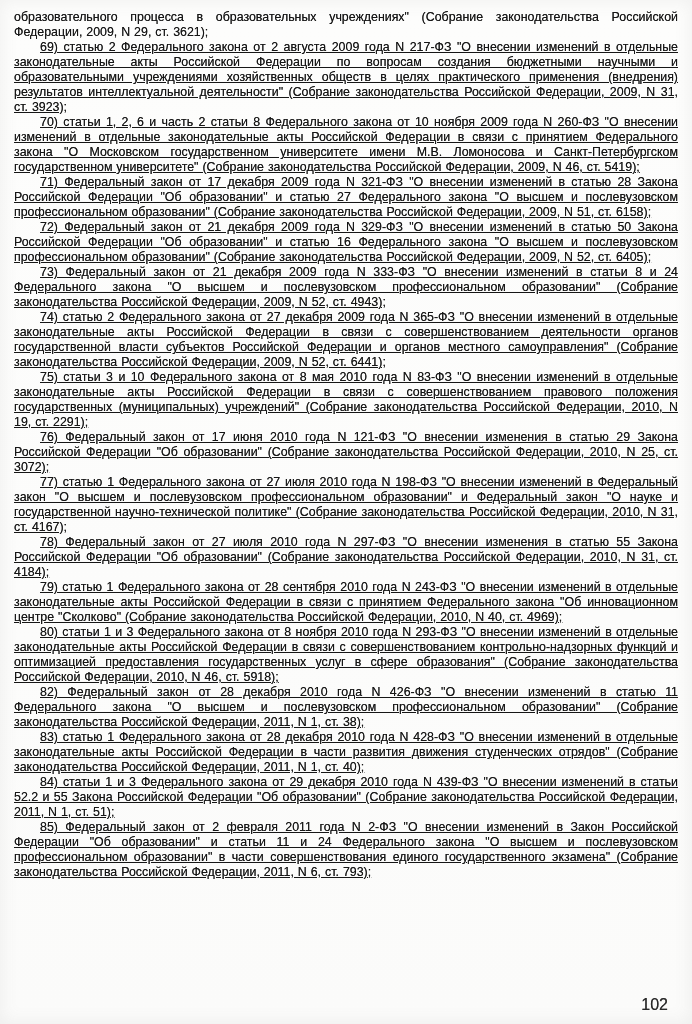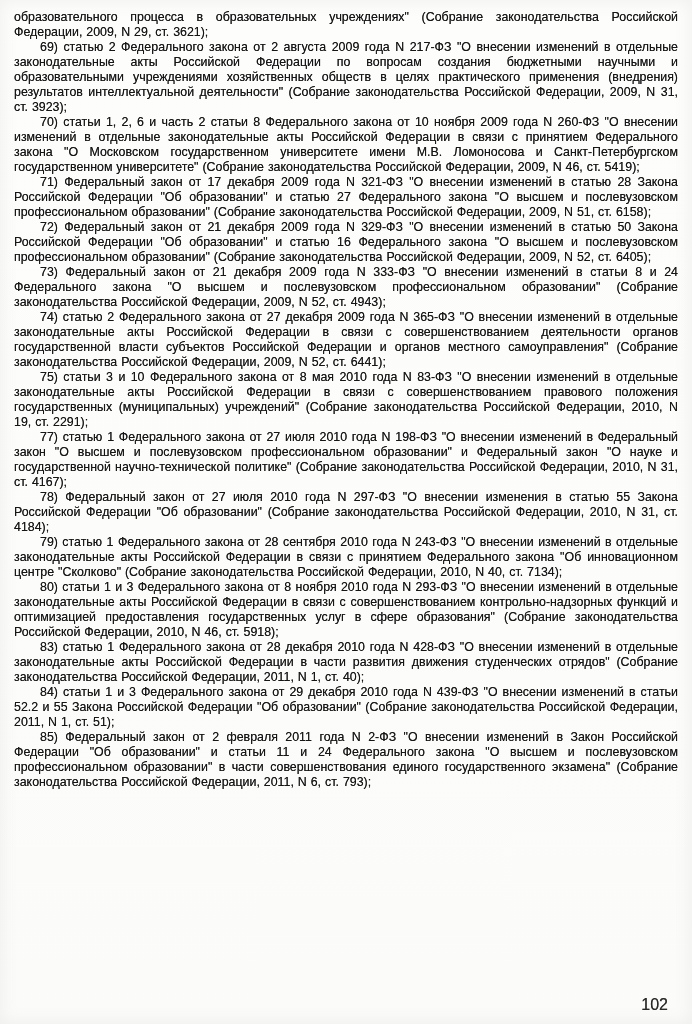--- a/index.html
+++ b/index.html
@@ -29,20 +29,21 @@
     text-rendering: optimizeLegibility;
     text-shadow: 0 0 0.45px rgba(20,20,20,0.75);
   }
   .para {
     margin: 0;
     text-align: justify;
     word-spacing: 0.5px;
   }
   .para.indent {
     text-indent: 26px;
+    text-decoration: underline;
   }
   .page-number {
     position: absolute;
     right: 24px;
     bottom: 10px;
     font-size: 16px;
     color: #2a2a2a;
     text-shadow: 0 0 0.4px rgba(30,30,30,0.7);
   }
 </style>
@@ -52,22 +53,24 @@
 <div class="sheet">
   <div class="text-block">
       <p class="para">образовательного процесса в образовательных учреждениях" (Собрание законодательства Российской Федерации, 2009, N 29, ст. 3621);</p>
       <p class="para indent">69) статью 2 Федерального закона от 2 августа 2009 года N 217-ФЗ "О внесении изменений в отдельные законодательные акты Российской Федерации по вопросам создания бюджетными научными и образовательными учреждениями хозяйственных обществ в целях практического применения (внедрения) результатов интеллектуальной деятельности" (Собрание законодательства Российской Федерации, 2009, N 31, ст. 3923);</p>
       <p class="para indent">70) статьи 1, 2, 6 и часть 2 статьи 8 Федерального закона от 10 ноября 2009 года N 260-ФЗ "О внесении изменений в отдельные законодательные акты Российской Федерации в связи с принятием Федерального закона "О Московском государственном университете имени М.В. Ломоносова и Санкт-Петербургском государственном университете" (Собрание законодательства Российской Федерации, 2009, N 46, ст. 5419);</p>
       <p class="para indent">71) Федеральный закон от 17 декабря 2009 года N 321-ФЗ "О внесении изменений в статью 28 Закона Российской Федерации "Об образовании" и статью 27 Федерального закона "О высшем и послевузовском профессиональном образовании" (Собрание законодательства Российской Федерации, 2009, N 51, ст. 6158);</p>
       <p class="para indent">72) Федеральный закон от 21 декабря 2009 года N 329-ФЗ "О внесении изменений в статью 50 Закона Российской Федерации "Об образовании" и статью 16 Федерального закона "О высшем и послевузовском профессиональном образовании" (Собрание законодательства Российской Федерации, 2009, N 52, ст. 6405);</p>
       <p class="para indent">73) Федеральный закон от 21 декабря 2009 года N 333-ФЗ "О внесении изменений в статьи 8 и 24 Федерального закона "О высшем и послевузовском профессиональном образовании" (Собрание законодательства Российской Федерации, 2009, N 52, ст. 4943);</p>
       <p class="para indent">74) статью 2 Федерального закона от 27 декабря 2009 года N 365-ФЗ "О внесении изменений в отдельные законодательные акты Российской Федерации в связи с совершенствованием деятельности органов государственной власти субъектов Российской Федерации и органов местного самоуправления" (Собрание законодательства Российской Федерации, 2009, N 52, ст. 6441);</p>
       <p class="para indent">75) статьи 3 и 10 Федерального закона от 8 мая 2010 года N 83-ФЗ "О внесении изменений в отдельные законодательные акты Российской Федерации в связи с совершенствованием правового положения государственных (муниципальных) учреждений" (Собрание законодательства Российской Федерации, 2010, N 19, ст. 2291);</p>
+      <p class="para indent">76) Федеральный закон от 17 июня 2010 года N 121-ФЗ "О внесении изменения в статью 29 Закона Российской Федерации "Об образовании" (Собрание законодательства Российской Федерации, 2010, N 25, ст. 3072);</p>
       <p class="para indent">77) статью 1 Федерального закона от 27 июля 2010 года N 198-ФЗ "О внесении изменений в Федеральный закон "О высшем и послевузовском профессиональном образовании" и Федеральный закон "О науке и государственной научно-технической политике" (Собрание законодательства Российской Федерации, 2010, N 31, ст. 4167);</p>
       <p class="para indent">78) Федеральный закон от 27 июля 2010 года N 297-ФЗ "О внесении изменения в статью 55 Закона Российской Федерации "Об образовании" (Собрание законодательства Российской Федерации, 2010, N 31, ст. 4184);</p>
-      <p class="para indent">79) статью 1 Федерального закона от 28 сентября 2010 года N 243-ФЗ "О внесении изменений в отдельные законодательные акты Российской Федерации в связи с принятием Федерального закона "Об инновационном центре "Сколково" (Собрание законодательства Российской Федерации, 2010, N 40, ст. 7134);</p>
+      <p class="para indent">79) статью 1 Федерального закона от 28 сентября 2010 года N 243-ФЗ "О внесении изменений в отдельные законодательные акты Российской Федерации в связи с принятием Федерального закона "Об инновационном центре "Сколково" (Собрание законодательства Российской Федерации, 2010, N 40, ст. 4969);</p>
       <p class="para indent">80) статьи 1 и 3 Федерального закона от 8 ноября 2010 года N 293-ФЗ "О внесении изменений в отдельные законодательные акты Российской Федерации в связи с совершенствованием контрольно-надзорных функций и оптимизацией предоставления государственных услуг в сфере образования" (Собрание законодательства Российской Федерации, 2010, N 46, ст. 5918);</p>
+      <p class="para indent">82) Федеральный закон от 28 декабря 2010 года N 426-ФЗ "О внесении изменений в статью 11 Федерального закона "О высшем и послевузовском профессиональном образовании" (Собрание законодательства Российской Федерации, 2011, N 1, ст. 38);</p>
       <p class="para indent">83) статью 1 Федерального закона от 28 декабря 2010 года N 428-ФЗ "О внесении изменений в отдельные законодательные акты Российской Федерации в части развития движения студенческих отрядов" (Собрание законодательства Российской Федерации, 2011, N 1, ст. 40);</p>
       <p class="para indent">84) статьи 1 и 3 Федерального закона от 29 декабря 2010 года N 439-ФЗ "О внесении изменений в статьи 52.2 и 55 Закона Российской Федерации "Об образовании" (Собрание законодательства Российской Федерации, 2011, N 1, ст. 51);</p>
       <p class="para indent">85) Федеральный закон от 2 февраля 2011 года N 2-ФЗ "О внесении изменений в Закон Российской Федерации "Об образовании" и статьи 11 и 24 Федерального закона "О высшем и послевузовском профессиональном образовании" в части совершенствования единого государственного экзамена" (Собрание законодательства Российской Федерации, 2011, N 6, ст. 793);</p>
     </div>
   <div class="page-number">102</div>
 </div>
 
 </body></html>

